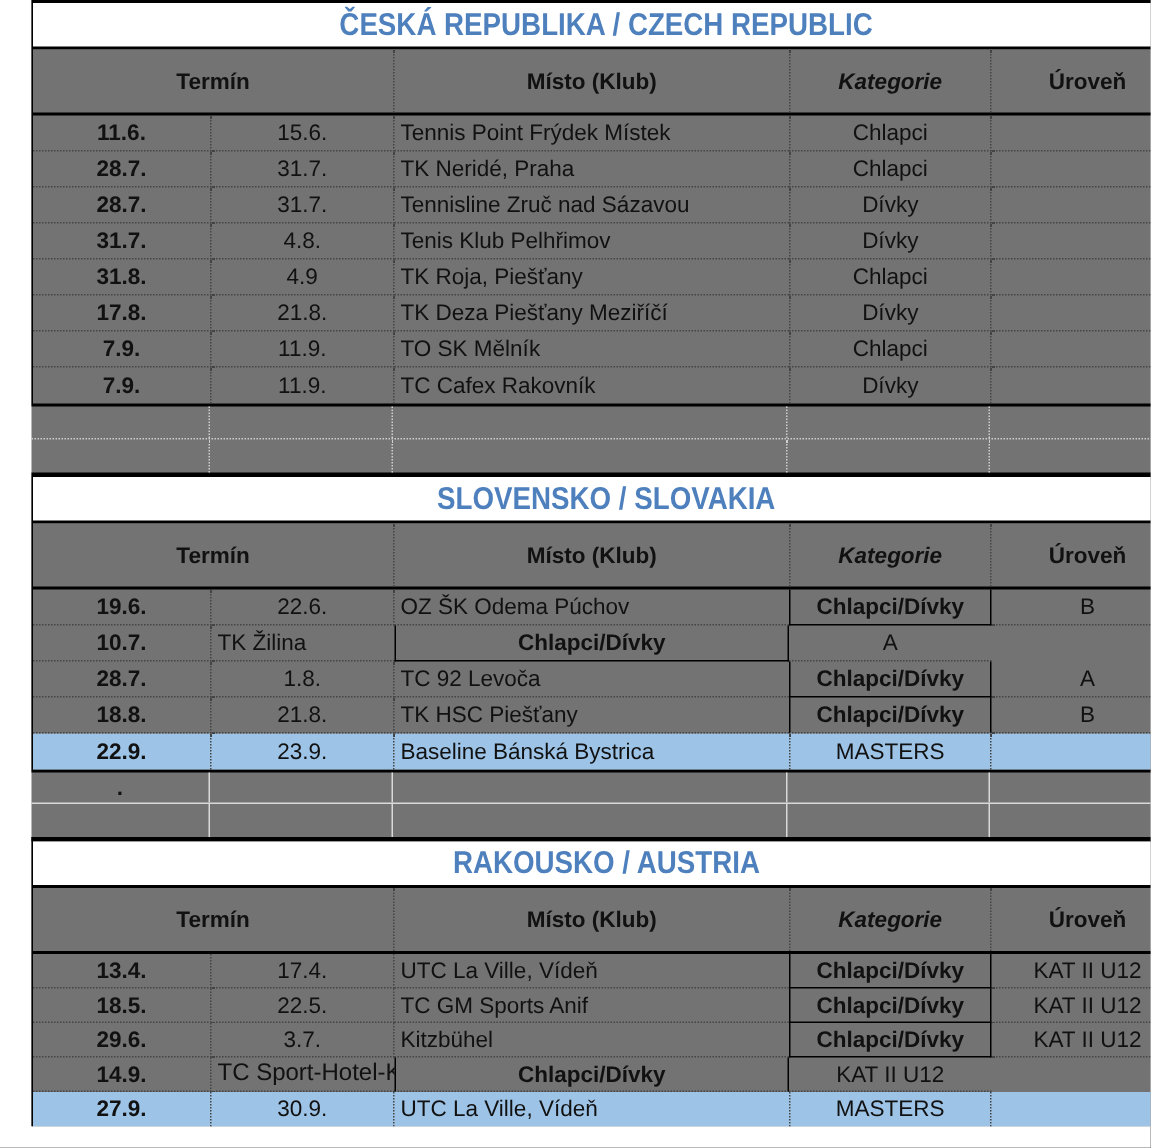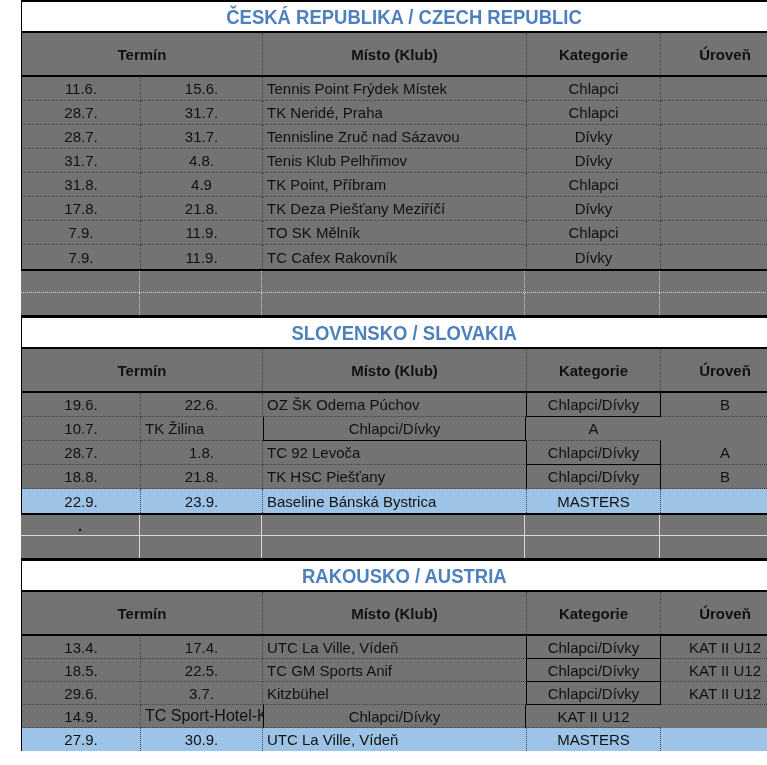--- a/index.html
+++ b/index.html
@@ -37,39 +37,39 @@
   .grid-row {
     display:grid;
     grid-template-columns:119px 122px 263px 135px 128px;
   }
   .thead { height:44px; border-bottom:2px solid #000; }
   .thead .th {
     display:flex; align-items:center; justify-content:center;
     font-weight:bold; font-size:15px;
   }
   .th-termin { grid-column:1 / 3; border-right:1px dotted #444; }
-  .th-kat    { border-left:1px dotted #444; border-right:1px dotted #444; }
+  .th-kat    { border-left:1px dotted #444; border-right:1px dotted #444;font-style:italic; }
 
   .tr { height:24px; }
   .tr-at { height:23px; }
   .td {
     display:flex; align-items:center; justify-content:center;
     font-size:15px;
     border-bottom:1px dotted #444;
     overflow:hidden; white-space:nowrap;
   }
   .tbody .tr:last-child .td { border-bottom:none; }
-  .c1 { border-right:1px dotted #444; }
+  .c1 { border-right:1px dotted #444;font-weight:bold; }
   .c2 { border-right:1px dotted #444; }
   .c3 { justify-content:flex-start; padding-left:4px; }
   .c4 { border-left:1px dotted #444; border-right:1px dotted #444; }
   .small { font-size:16px; }
 
   
-  .box   { border-left:1px solid #000; border-right:1px solid #000; }
+  .box   { border-left:1px solid #000; border-right:1px solid #000;font-weight:bold; }
   .box-b { border-bottom:1px solid #000 !important; }
 
   .hl { background:#9DC3E6; }
 
   
   .gap-row {
     display:grid;
     grid-template-columns:119px 122px 263px 135px 128px;
   }
   .gap-row .g { border-right:1px solid #d9d9d9; }
@@ -124,21 +124,21 @@
       <div class="grid-row tr">
         <div class="td c1">31.7.</div>
         <div class="td c2">4.8.</div>
         <div class="td c3">Tenis Klub Pelhřimov</div>
         <div class="td c4">Dívky</div>
         <div class="td c5"></div>
       </div>
       <div class="grid-row tr">
         <div class="td c1">31.8.</div>
         <div class="td c2">4.9</div>
-        <div class="td c3">TK Point, Příbram</div>
+        <div class="td c3">TK Roja, Piešťany</div>
         <div class="td c4">Chlapci</div>
         <div class="td c5"></div>
       </div>
       <div class="grid-row tr">
         <div class="td c1">17.8.</div>
         <div class="td c2">21.8.</div>
         <div class="td c3">TK Deza Piešťany Meziříčí</div>
         <div class="td c4">Dívky</div>
         <div class="td c5"></div>
       </div>

